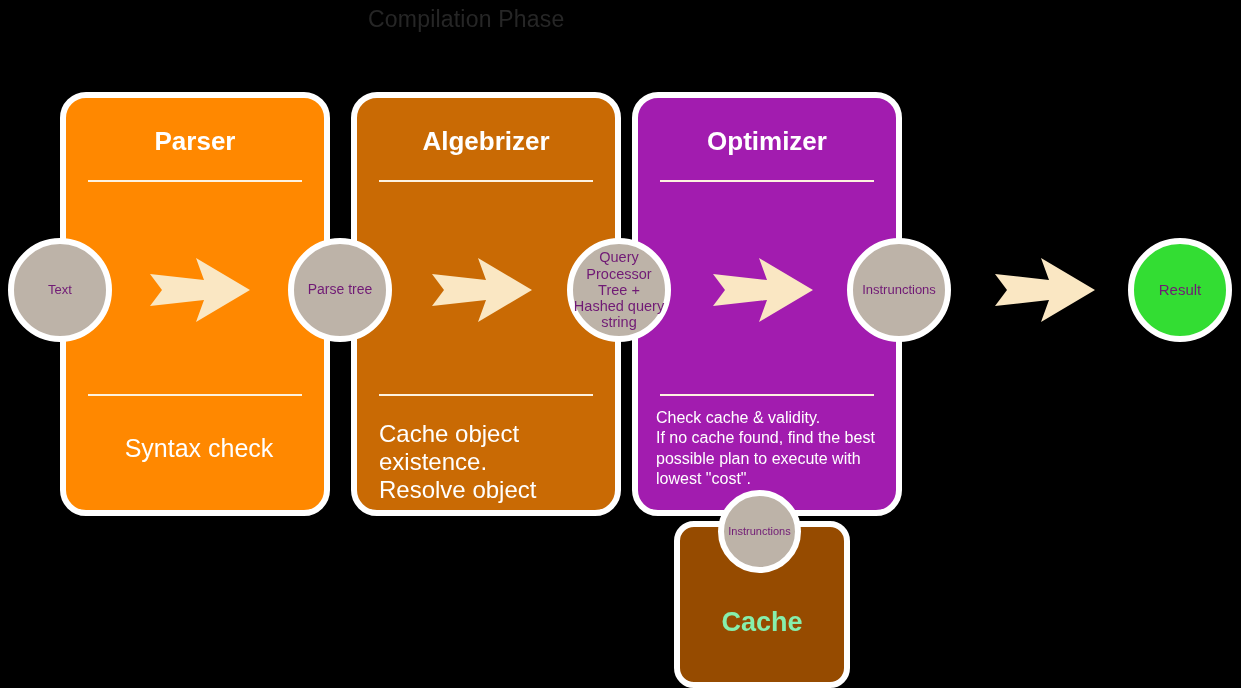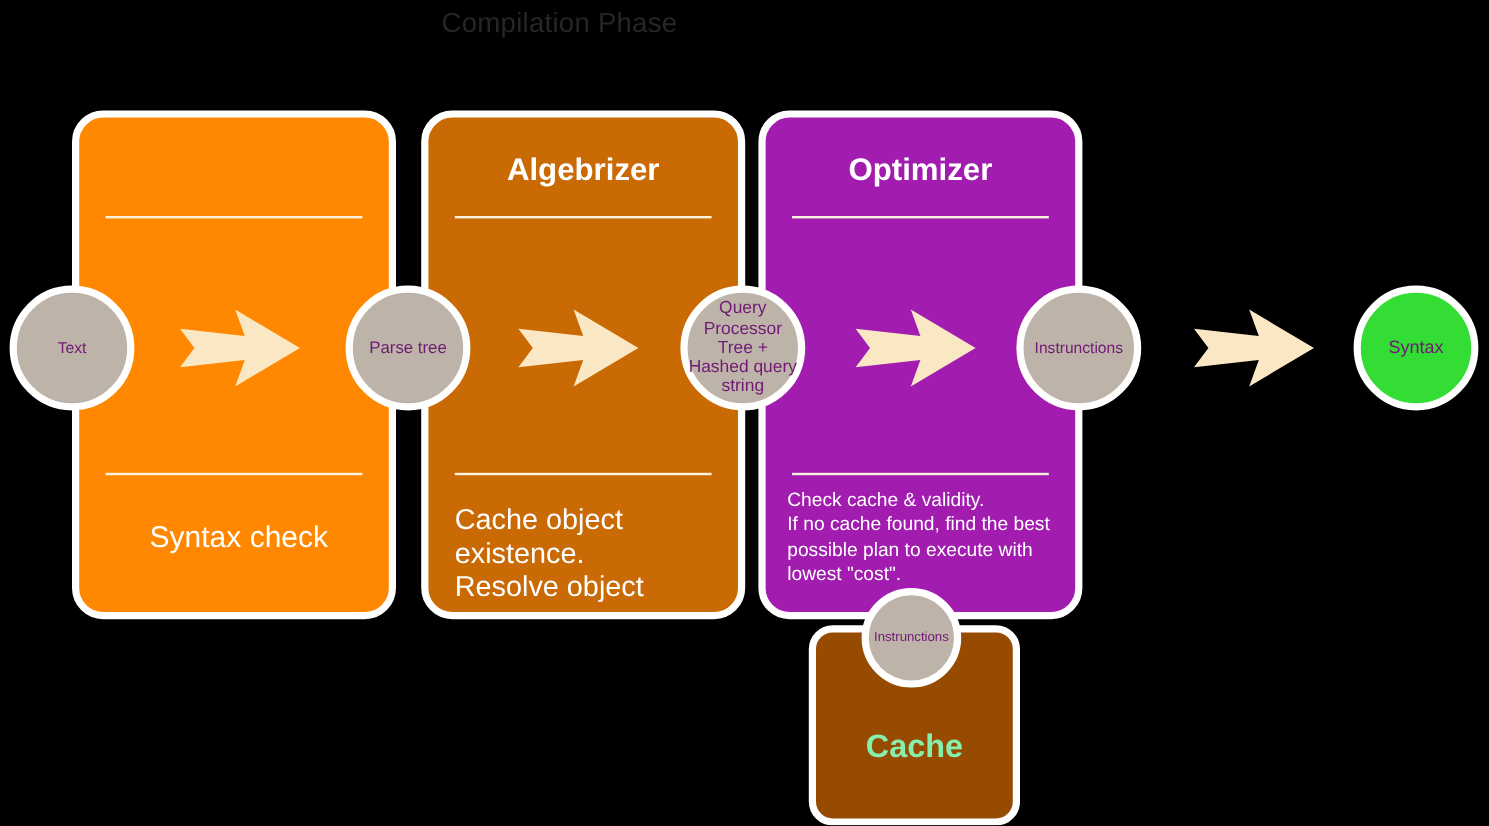--- a/index.html
+++ b/index.html
@@ -151,20 +151,21 @@
   #arrow-4 { left: 991px; }
 </style>
 </head>
 <body>
 
 <div id="stage">
 
   <div id="diagram-title">Compilation Phase</div>
 
   <div class="phase" id="phase-parser">
+    <div class="phase-title">Parser</div>
     <div class="rule rule-top"></div>
     <div class="rule rule-bottom"></div>
     <div class="phase-body body-center">Syntax check</div>
   </div>
 
   <div class="phase" id="phase-algebrizer">
     <div class="phase-title">Algebrizer</div>
     <div class="rule rule-top"></div>
     <div class="rule rule-bottom"></div>
     <div class="phase-body body-left">Cache object
@@ -214,19 +215,19 @@
   <div class="node-circle" id="circle-parse-tree">
     <span>Parse tree</span>
   </div>
   <div class="node-circle" id="circle-qptree">
     <span>Query Processor Tree + Hashed query string</span>
   </div>
   <div class="node-circle" id="circle-instr-1">
     <span>Instrunctions</span>
   </div>
   <div class="node-circle" id="circle-result">
-    <span>Syntax</span>
+    <span>Result</span>
   </div>
   <div class="node-circle" id="circle-instr-cache">
     <span>Instrunctions</span>
   </div>
 
 </div>
 
 </body></html>

